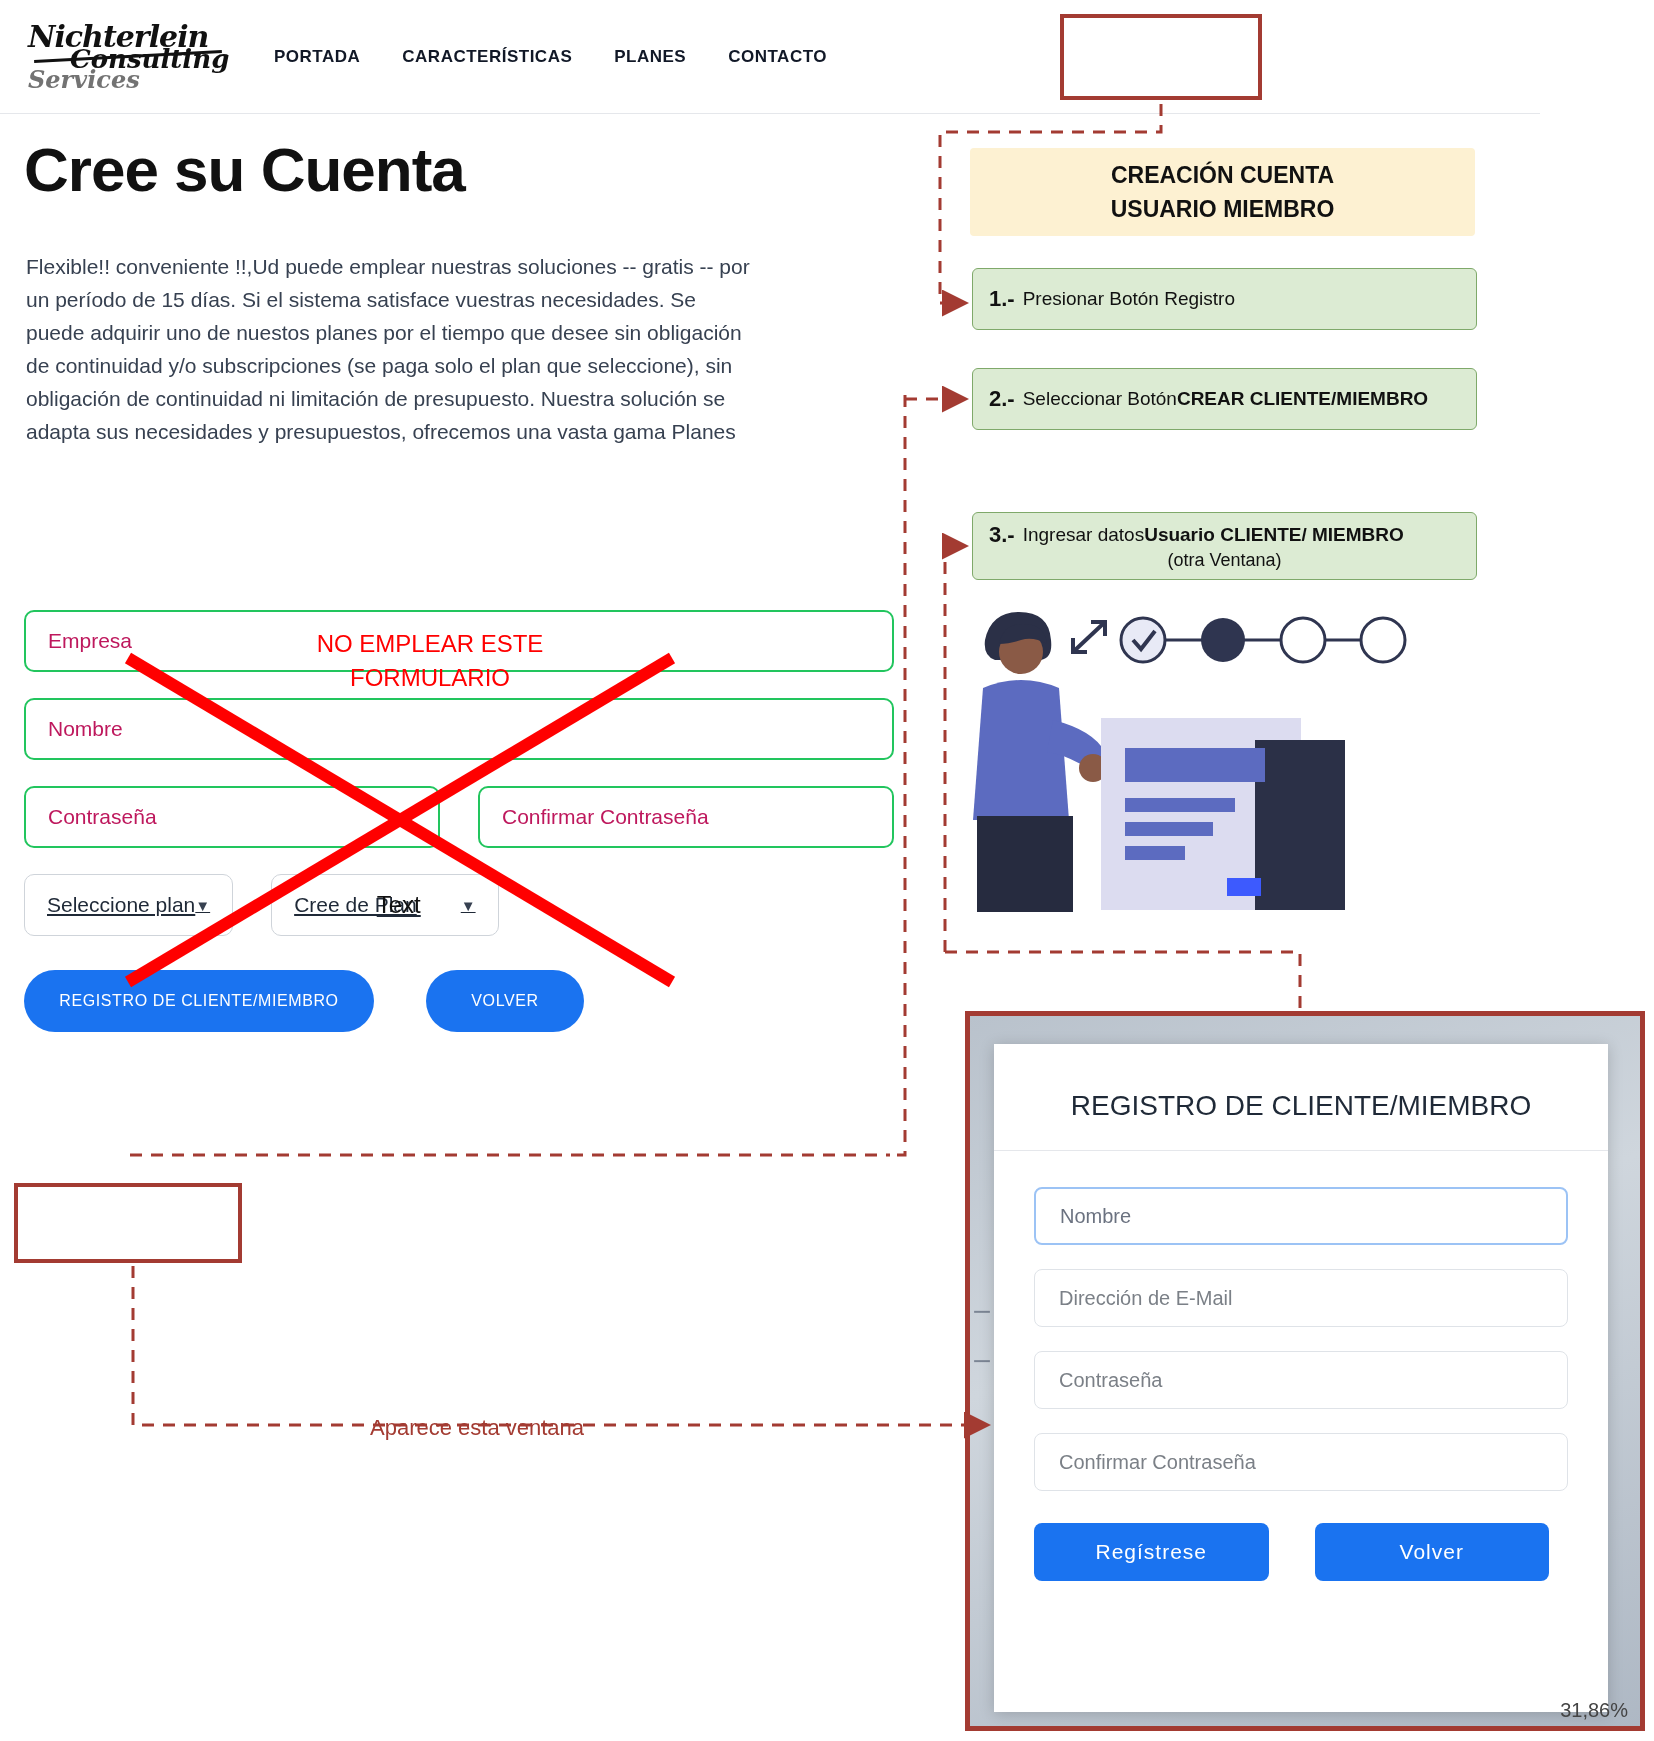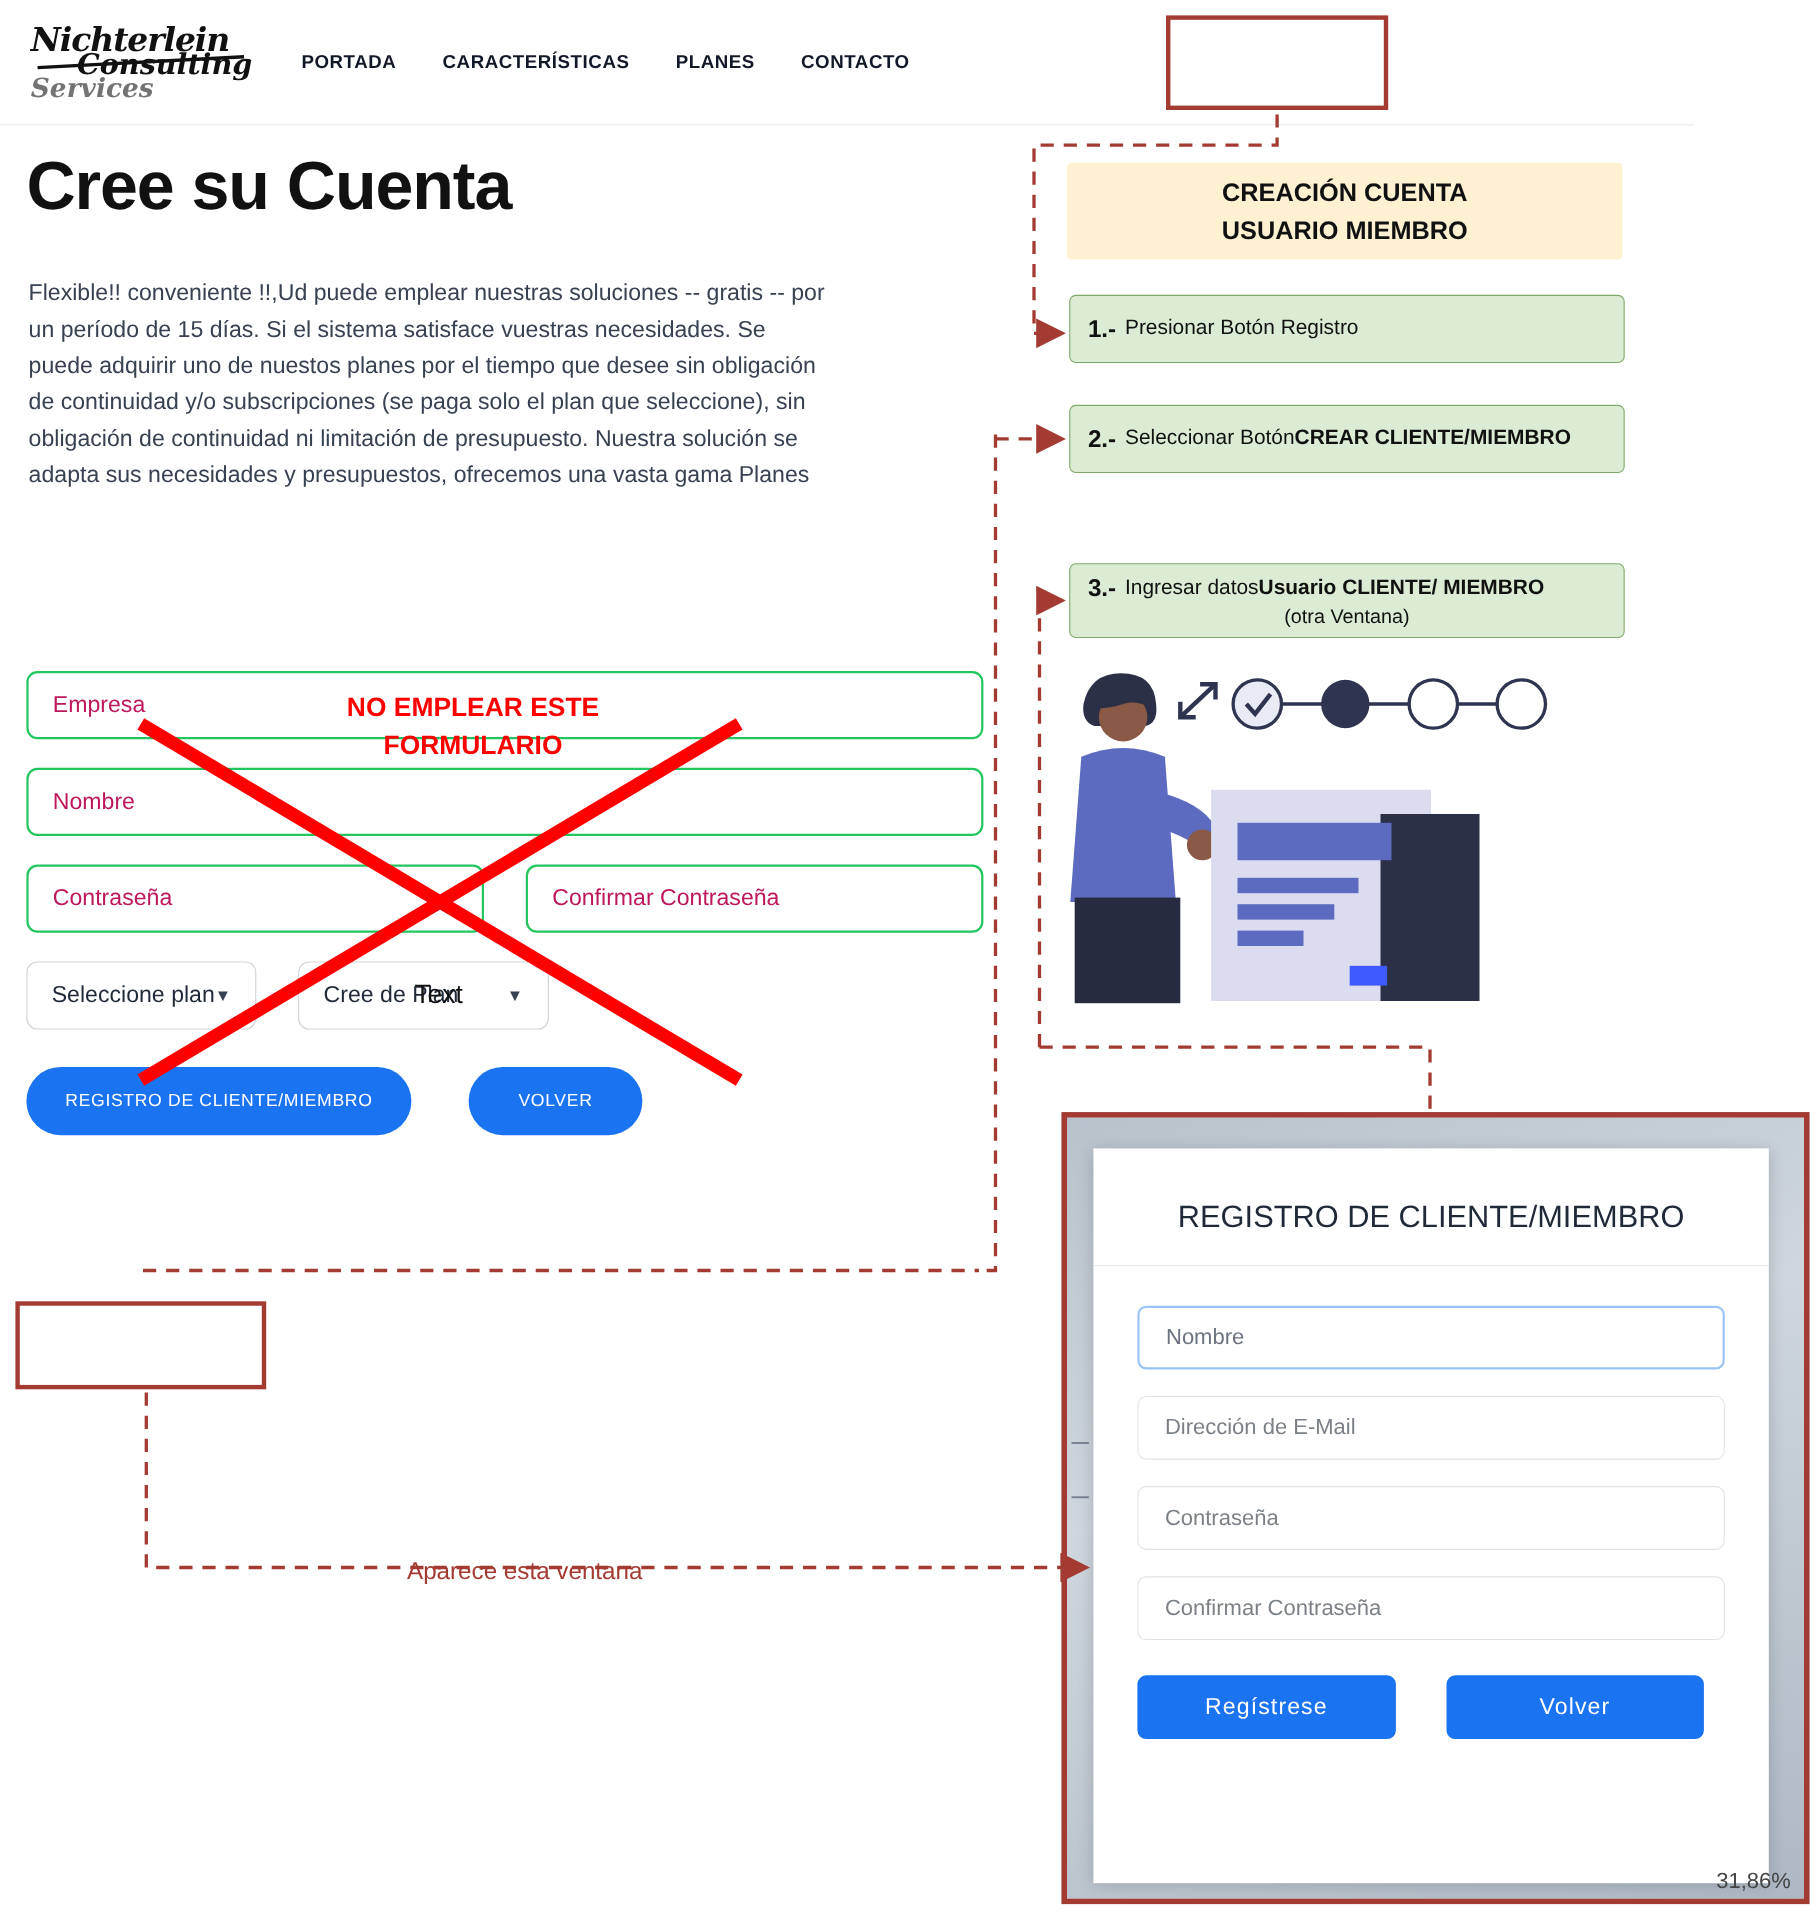--- a/index.html
+++ b/index.html
@@ -96,20 +96,21 @@
     display:flex; align-items:center; padding:0 22px;
     font-size:21px; color:#be185d; background:#fff; margin-bottom:26px;
   }
   .row { display:flex; gap:38px; }
   .row .field { flex:1; }
   .select-field {
     border:1px solid #cfd4da; border-radius:10px; height:62px;
     display:flex; align-items:center; 
     padding:0 22px; font-size:21px; color:#1f2937; background:#fff;
     position:relative;
+    text-decoration:underline;
   }
   .sel-caret { font-size:15px; color:#374151; }
 
   .btn-row { display:flex; align-items:center; gap:14px; margin-top:34px; }
   .btn {
     background:#1a73f0; color:#fff; border-radius:999px; height:62px;
     display:flex; align-items:center; justify-content:center;
     font-size:16px; letter-spacing:.6px; cursor:pointer; padding:0 30px;
   }
   .btn.crear { width:192px; }
@@ -118,21 +119,21 @@
 
   .hl-crear {
     position:absolute; left:14px; top:1183px; width:228px; height:80px;
     border:4px solid #a33b32; z-index:6; pointer-events:none;
   }
 
   
   .red-x { position:absolute; left:120px; top:650px; width:560px; height:340px; pointer-events:none; }
   .no-emplear {
     position:absolute; left:300px; top:627px; width:260px;
-    text-align:center; color:#ff0000; font-size:24px; line-height:34px; font-weight:bold;
+    text-align:center; color:#ff0000; font-size:24px; line-height:34px; font-weight:normal;
   }
 
   
   .ann-title {
     position:absolute; left:970px; top:148px; width:505px; height:88px;
     background:#fdf1d2; border-radius:4px;
     display:flex; flex-direction:column; align-items:center; justify-content:center;
     font-size:23px; font-weight:bold; color:#111; line-height:34px; text-align:center;
   }
   .step {

